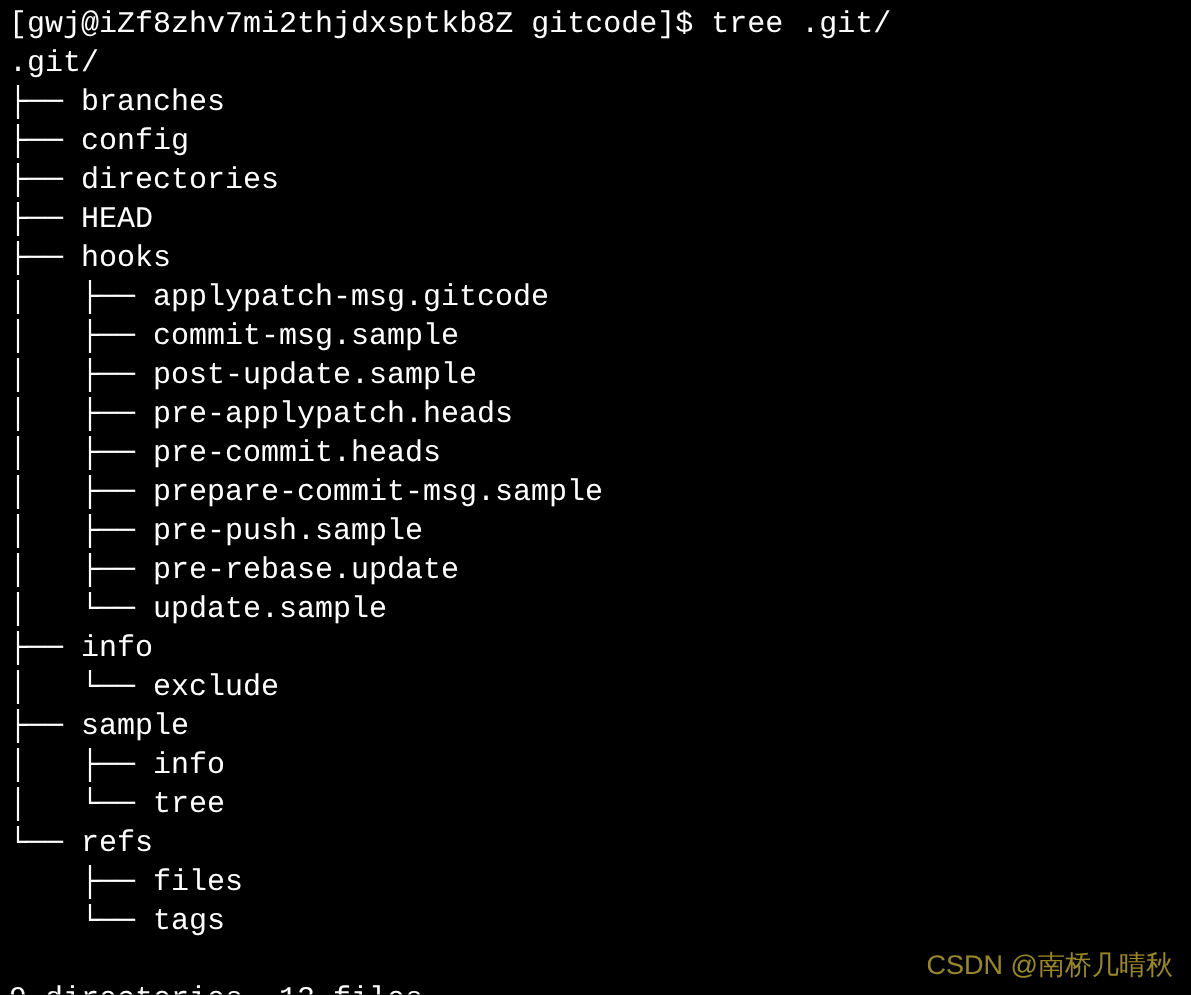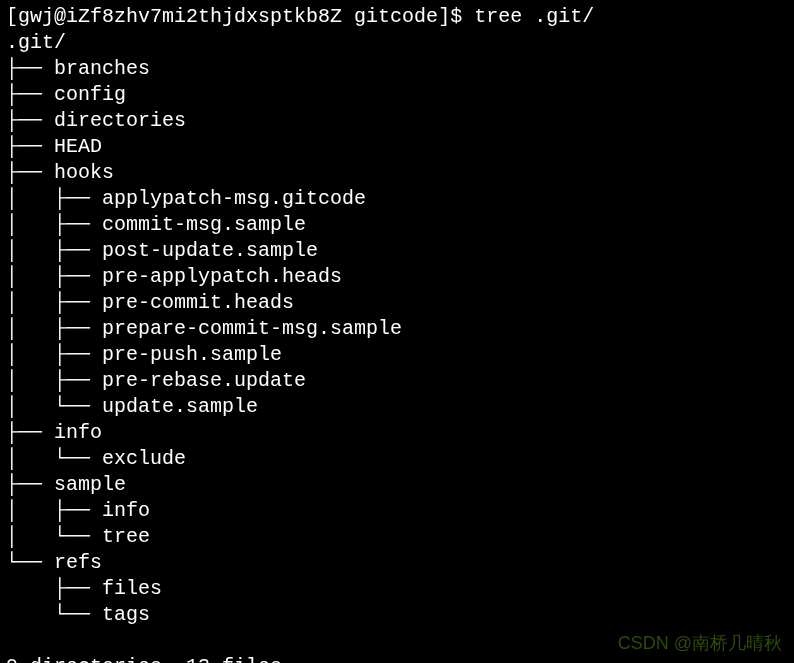--- a/index.html
+++ b/index.html
@@ -26,21 +26,21 @@
       white-space: pre;
     }
     .summary {
       white-space: pre;
       margin-top: 1.3em;
     }
     .watermark {
       position: absolute;
       bottom: 8px;
       right: 12px;
-      color: #4d7c0f;
+      color: #fde047;
       font-size: 18px;
       opacity: 0.6;
       font-family: sans-serif;
     }
   </style>
 </head>
 <body>
 
 <div class="prompt-line"><span>[</span><span>gwj</span><span>@</span><span>iZf8zhv7mi2thjdxsptkb8Z</span><span> </span><span>gitcode</span><span>]</span><span>$</span><span> </span><span>tree .git/</span></div>
 

